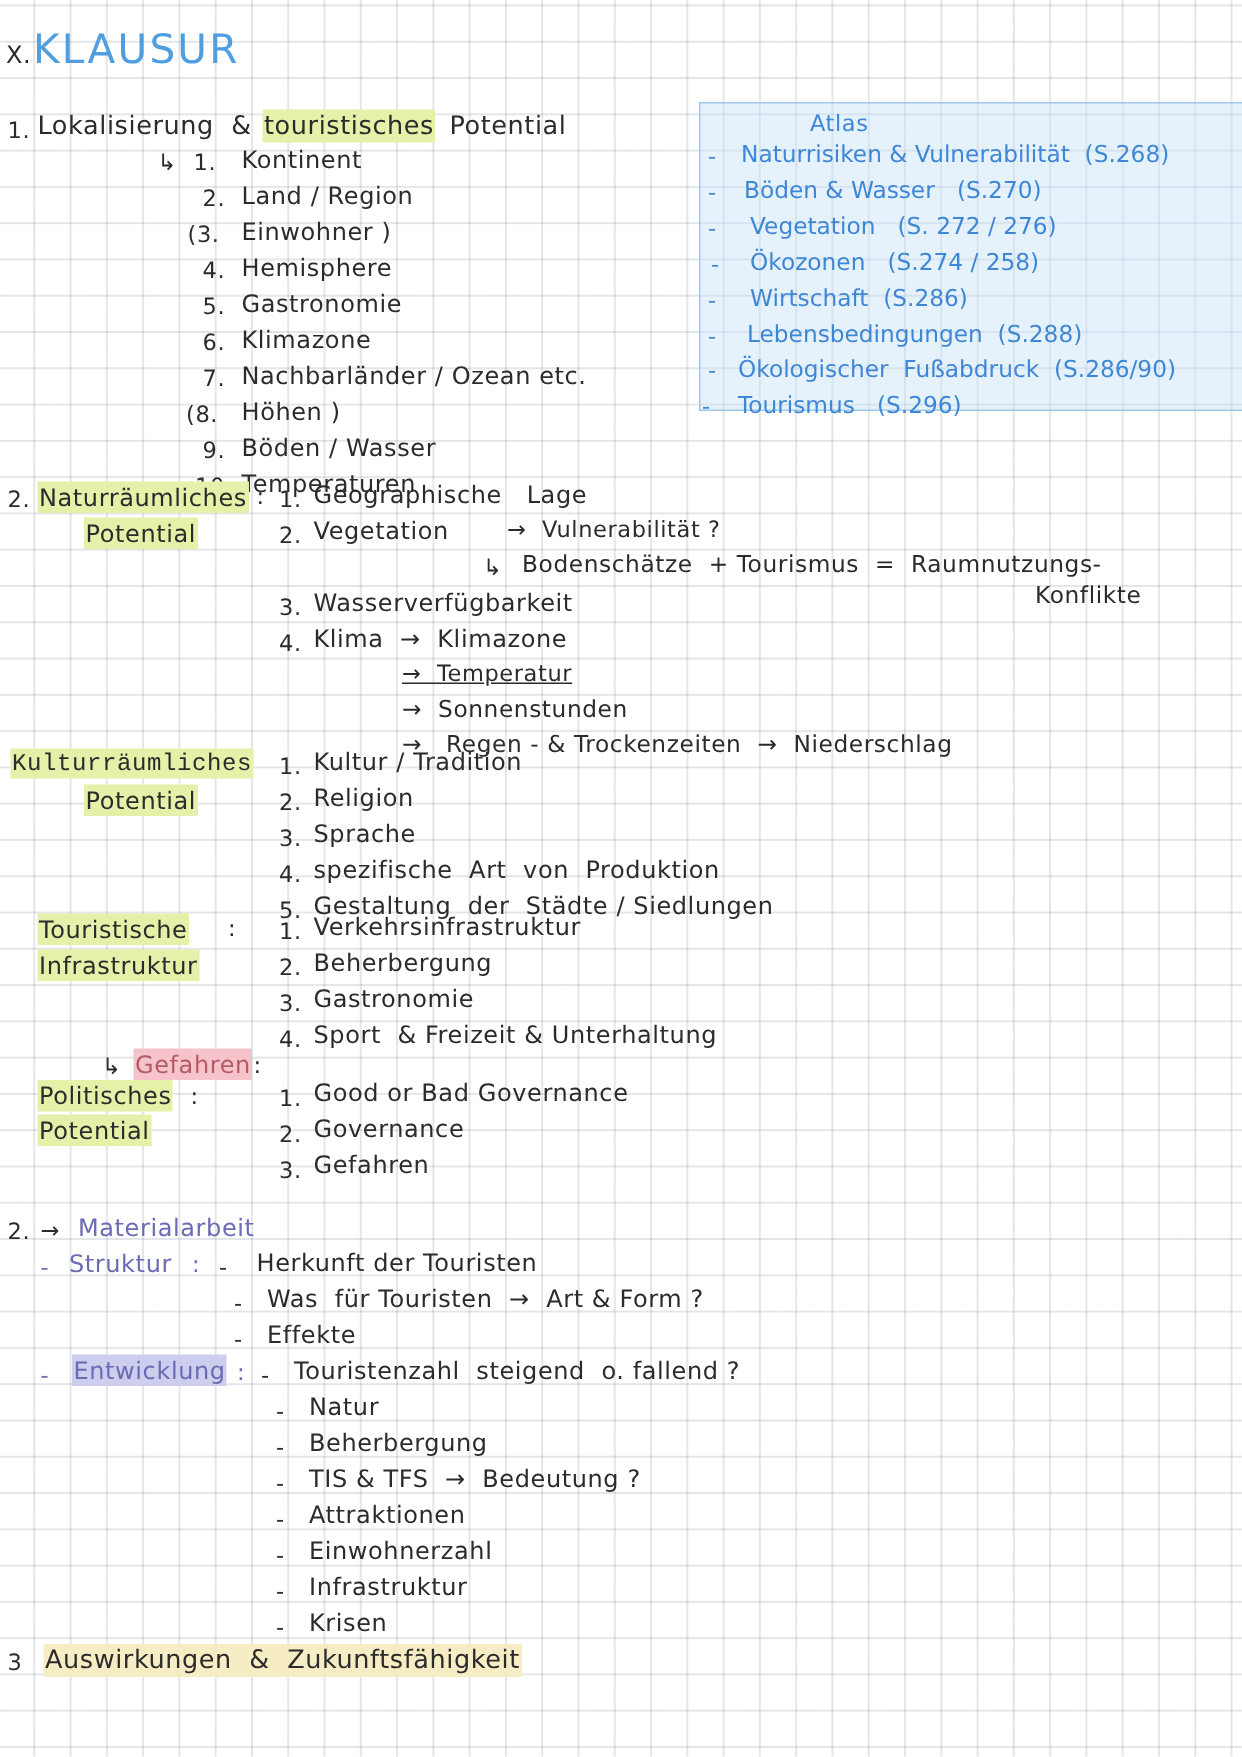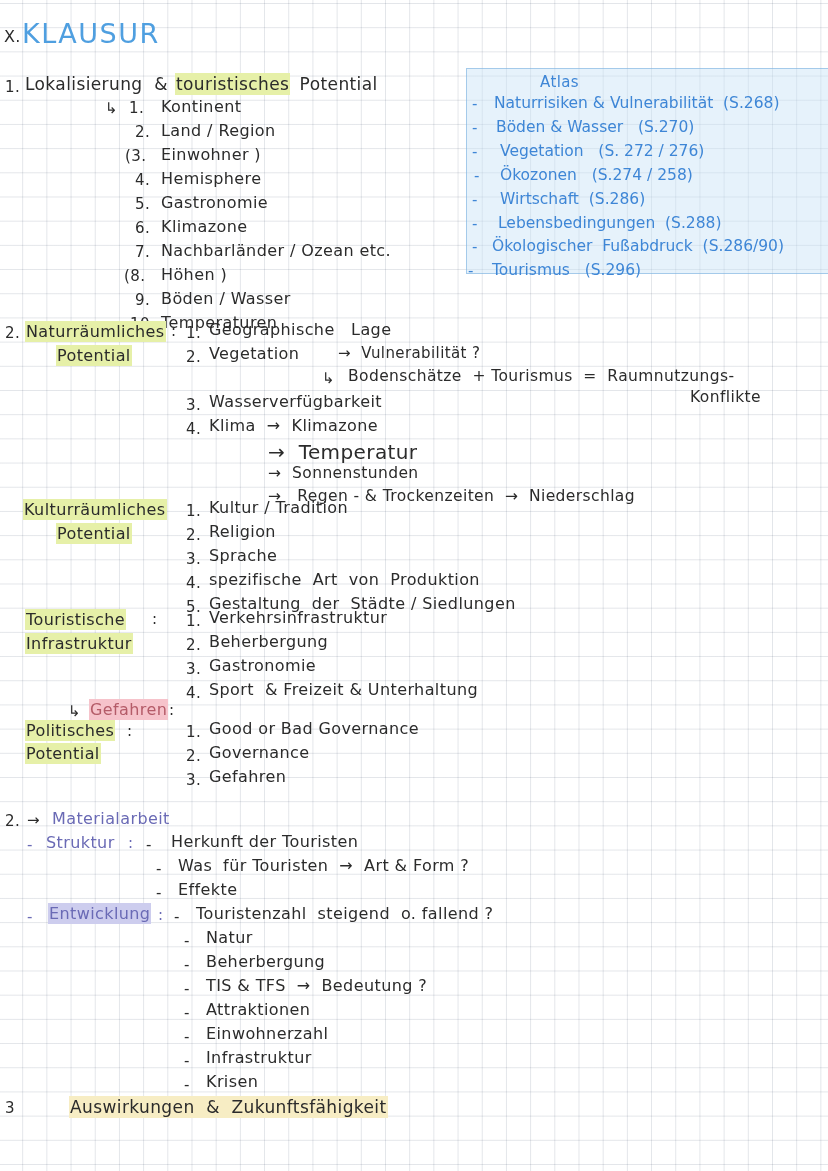--- a/index.html
+++ b/index.html
@@ -18,21 +18,21 @@
       linear-gradient(to bottom, rgba(40,60,90,0.13) 1px, transparent 1px);
     background-size:24.2px 24.2px;
     background-position:-2px 3px;
   }
   .ln{position:absolute;white-space:pre;letter-spacing:0.4px;}
   .ink     {color:#2b2b2b;}
   .purple  {color:#6a6ab5;}
   .pinkink {color:#b45b68;}
 
   .hl-green{background:#e6f0a8;box-shadow:0 0 0 1px #e6f0a8;}
-  .hl-yellow{background:#f7edc4;box-shadow:0 0 0 1px #f7edc4;margin-left:40px;}
+  .hl-yellow{background:#f7edc4;box-shadow:0 0 0 1px #f7edc4;}
   .hl-pink {background:#f6c3cb;box-shadow:0 0 0 1px #f6c3cb;}
   .hl-purple{background:#cdcdee;box-shadow:0 0 0 1px #cdcdee;}
 
   
   #atlas-box{
     position:absolute;
     left:466px;top:68px;width:362px;height:206px;
     background:rgba(200,226,247,0.45);
     border:1px solid rgba(110,170,220,0.55);
     border-right:none;
@@ -142,25 +142,25 @@
   <span class="ln ink arrow" style="left:322px;top:369px;">↳</span>
   <span class="ln ink" style="left:348px;top:367px;font-size:15.5px;">Bodenschätze  + Tourismus  =  Raumnutzungs-</span>
   <span class="ln ink" style="left:690px;top:388px;font-size:15.5px;">Konflikte</span>
 
   <span class="ln ink" style="left:186px;top:396px;font-size:15px;">3.</span>
   <span class="ln ink" style="left:209px;top:392px;font-size:16px;">Wasserverfügbarkeit</span>
 
   <span class="ln ink" style="left:186px;top:420px;font-size:15px;">4.</span>
   <span class="ln ink" style="left:209px;top:416px;font-size:16px;">Klima  →  Klimazone</span>
 
-  <span class="ln ink" style="left:268px;top:440px;font-size:20px;">→  Temperatur</span>
+  <span class="ln ink" style="left:268px;top:440px;font-size:15px;text-decoration:underline;">→  Temperatur</span>
   <span class="ln ink" style="left:268px;top:464px;font-size:15.5px;">→  Sonnenstunden</span>
   <span class="ln ink" style="left:268px;top:487px;font-size:15.5px;">→   Regen - &amp; Trockenzeiten  →  Niederschlag</span>
 
-  <span class="ln ink hl-green" style="left:24px;top:500px;font-size:16px;">Kulturräumliches</span>
+  <span class="ln ink hl-green" style="left:8px;top:500px;font-size:16px;font-family:Liberation Mono, monospace;">Kulturräumliches</span>
   <span class="ln ink hl-green" style="left:57px;top:524px;font-size:16px;">Potential</span>
 
   <span class="ln ink" style="left:186px;top:502px;font-size:15px;">1.</span>
   <span class="ln ink" style="left:209px;top:498px;font-size:16px;">Kultur / Tradition</span>
 
   <span class="ln ink" style="left:186px;top:526px;font-size:15px;">2.</span>
   <span class="ln ink" style="left:209px;top:522px;font-size:16px;">Religion</span>
 
   <span class="ln ink" style="left:186px;top:550px;font-size:15px;">3.</span>
   <span class="ln ink" style="left:209px;top:546px;font-size:16px;">Sprache</span>

